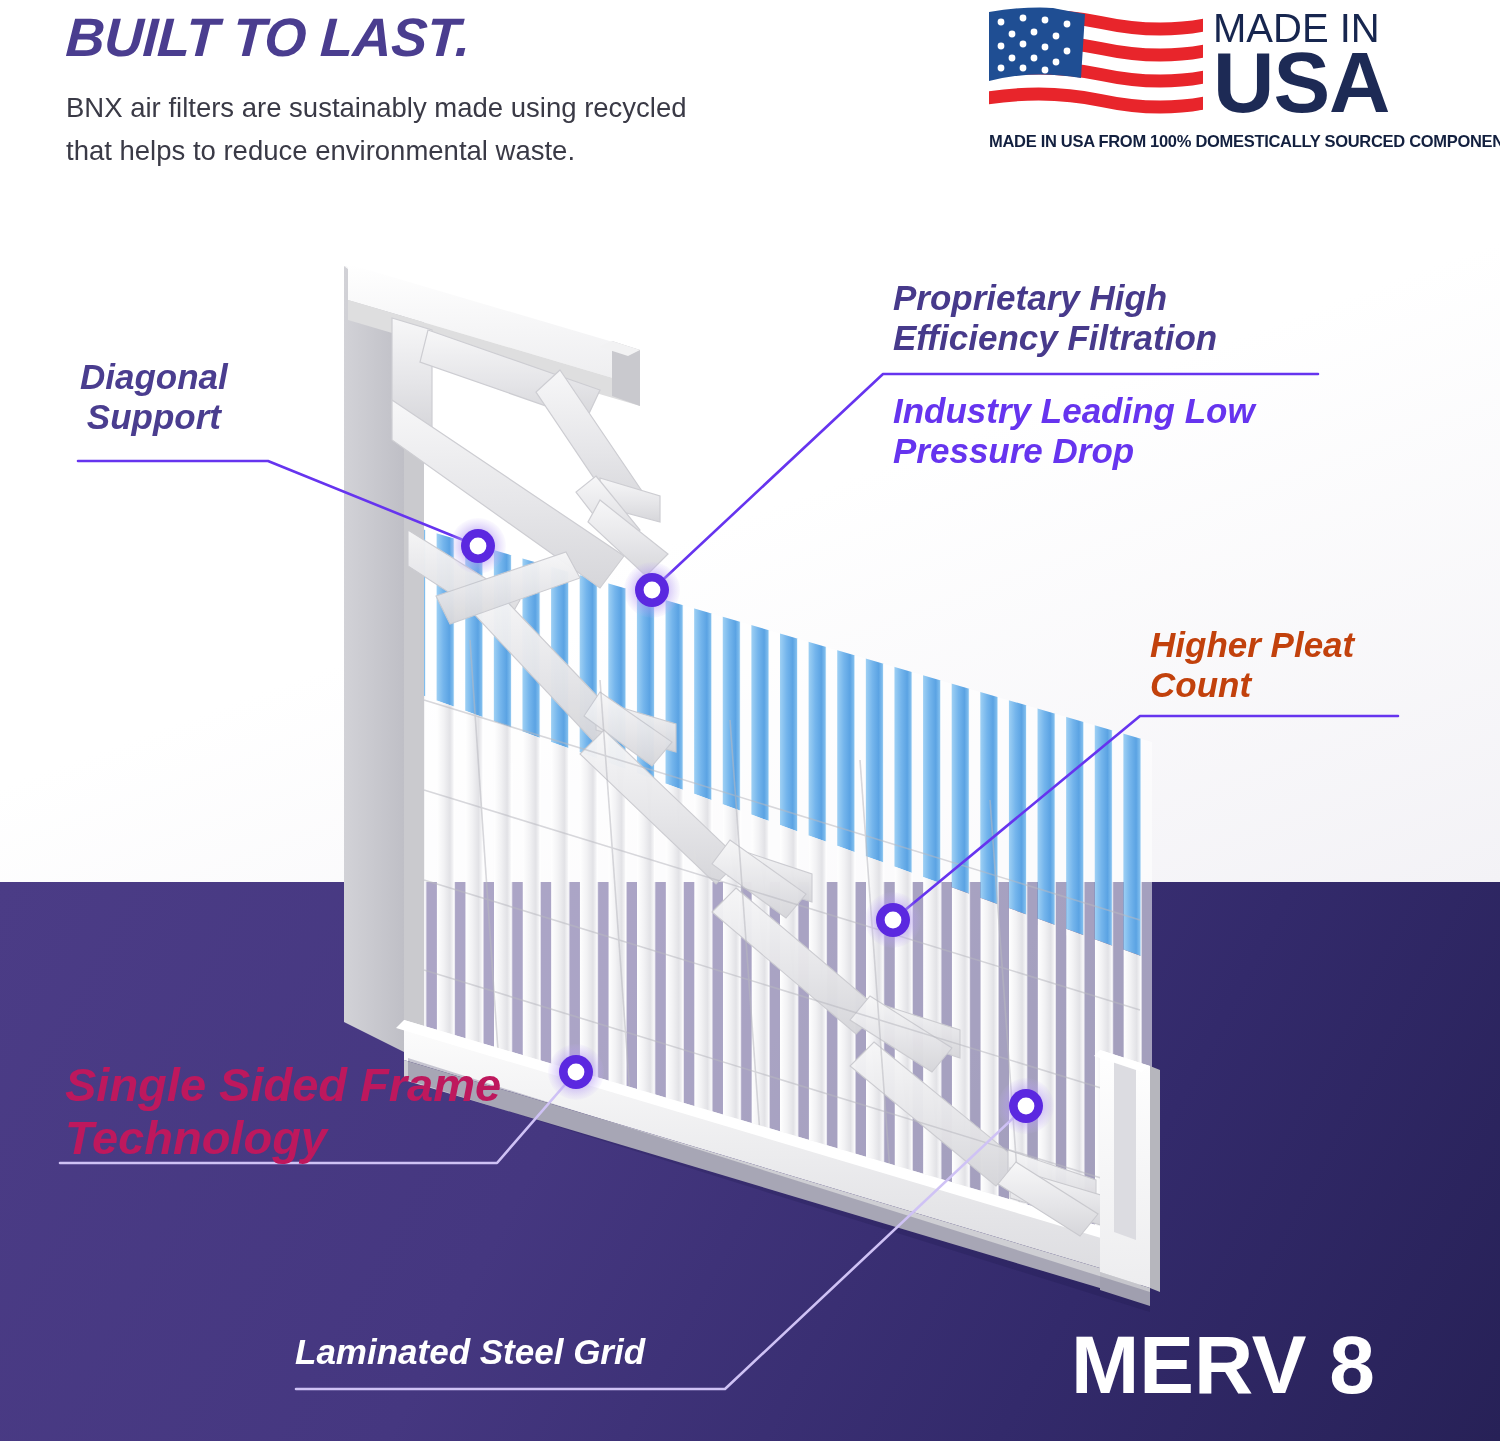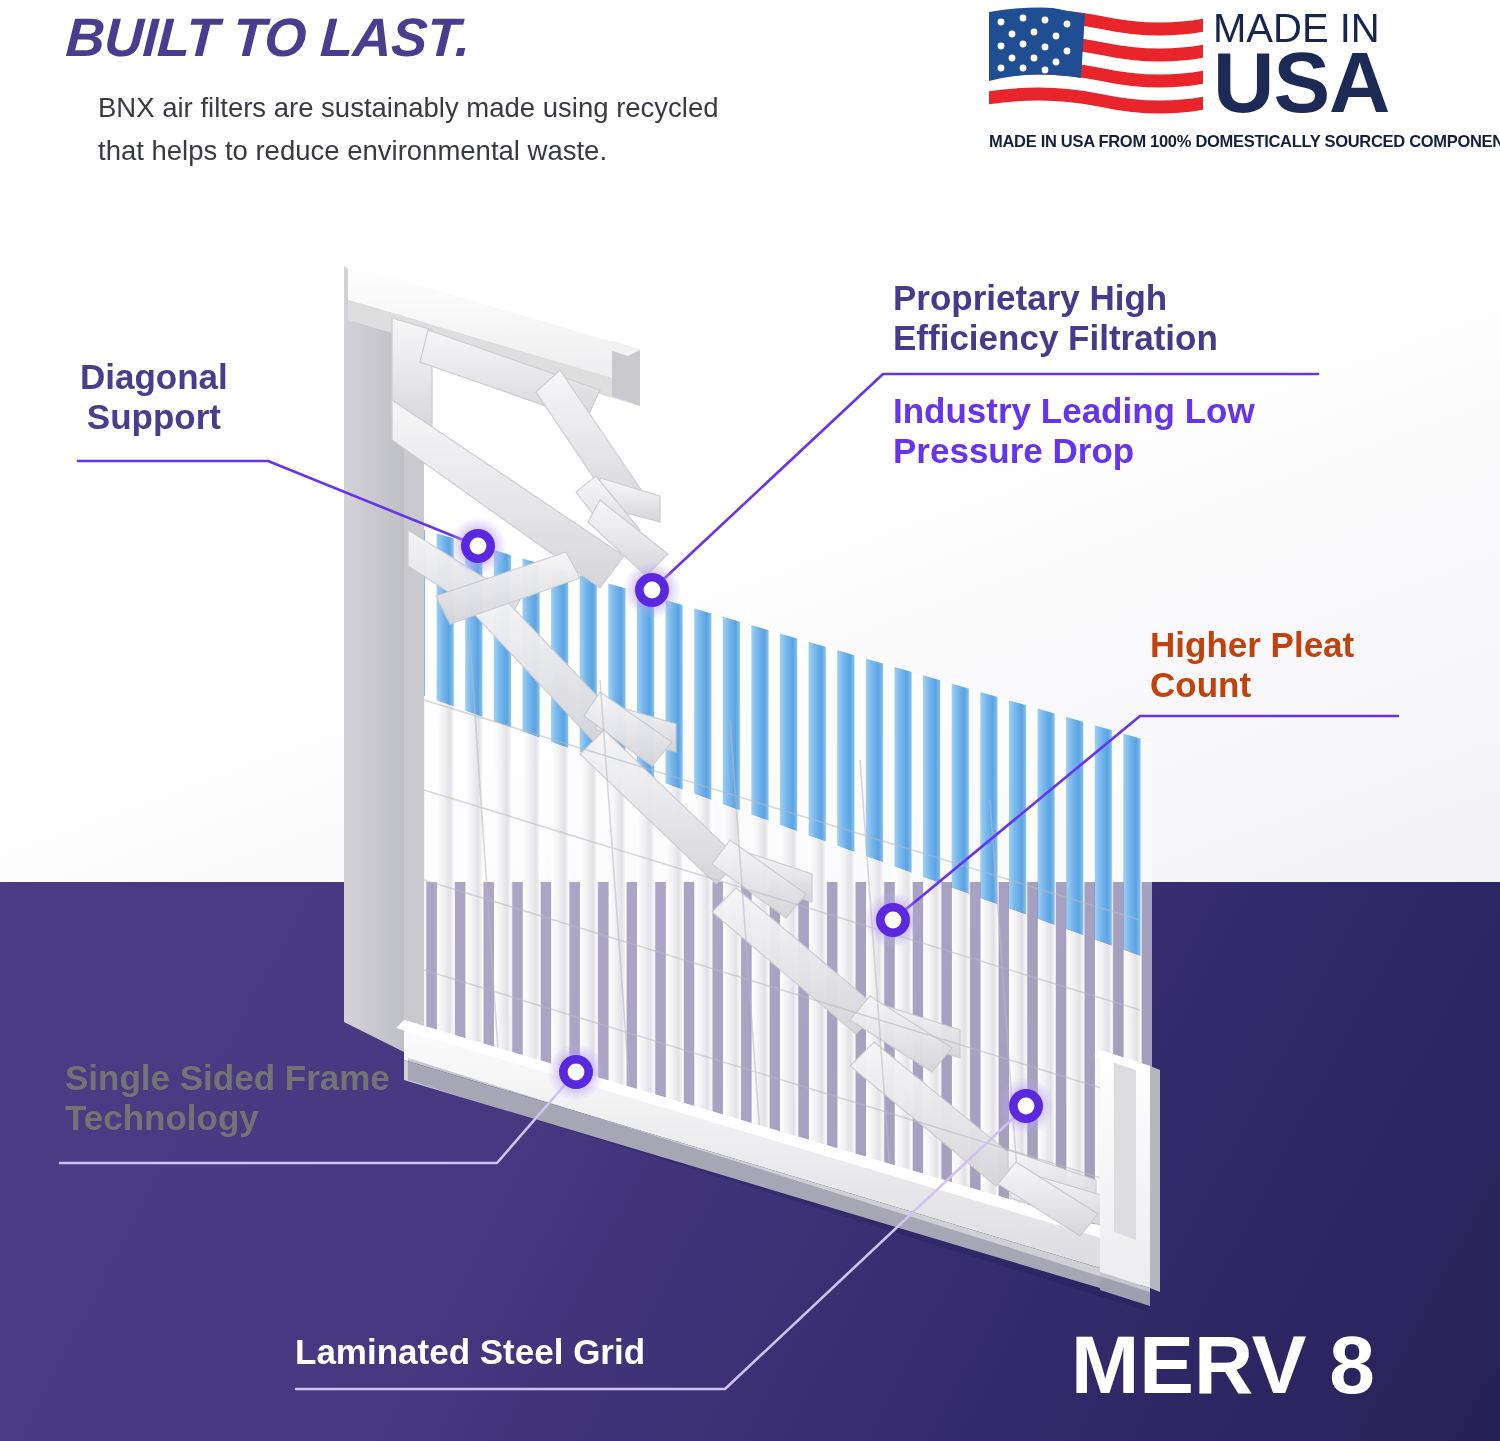--- a/index.html
+++ b/index.html
@@ -28,21 +28,21 @@
     font-size:54px; font-weight:bold; font-style:italic;
     letter-spacing:-0.5px;
     color:#4a3d8f;
     transform:skewX(-3deg);
   }
   .subcopy {
     position:absolute; left:66px; top:86px; width:810px;
     font-size:27.5px; line-height:43px; color:#3a3a46;
     text-align:justify; font-weight:300;
   }
-  .subcopy span { display:block;margin-left:32px; }
+  .subcopy span { display:block; }
 
   
   .usa-badge { position:absolute; left:985px; top:4px; width:455px; height:150px; }
   .usa-flag { position:absolute; left:0; top:2px; width:222px; height:122px; }
   .usa-made {
     position:absolute; left:228px; top:2px;
     font-size:40px; font-weight:400; color:#17264f; letter-spacing:0px;
   }
   .usa-usa {
     position:absolute; left:228px; top:36px;
@@ -51,30 +51,30 @@
   }
   .usa-sub {
     position:absolute; left:4px; top:128px; width:452px;
     font-size:16.5px; font-weight:bold; color:#13203f;
     letter-spacing:-0.3px; text-align:center; white-space:nowrap;
   }
 
   
   .callout {
     position:absolute;
-    font-weight:bold; 
+    font-weight:bold; font-style:italic;
     line-height:1.13;
   }
   .callout .ln { display:block; white-space:nowrap; }
 
   .co-diagonal   { left:80px;  top:357px;  font-size:35px; color:#4a3d8f;text-align:center; }
   .co-prop       { left:893px; top:278px;  font-size:35px; color:#473a8b; }
   .co-industry   { left:893px; top:391px;  font-size:35px; color:#6634ef; }
   .co-pleat      { left:1150px;top:625px;  font-size:35px; color:#c2410c; }
-  .co-frame      { left:65px;  top:1058px; font-size:35px; color:#737373; }
+  .co-frame      { left:65px;  top:1058px; font-size:47px; color:#be185d; }
   .co-steel      { left:295px; top:1332px; font-size:35px; color:#ffffff;text-align:right; }
 
   .merv {
     position:absolute; left:1063px; top:1318px;
     font-size:82px; font-weight:bold; font-style:normal;
     color:#ffffff; letter-spacing:0px;margin-left:8px;
   }
 
   
   .vec { position:absolute; left:0; top:0; width:1500px; height:1441px; }

